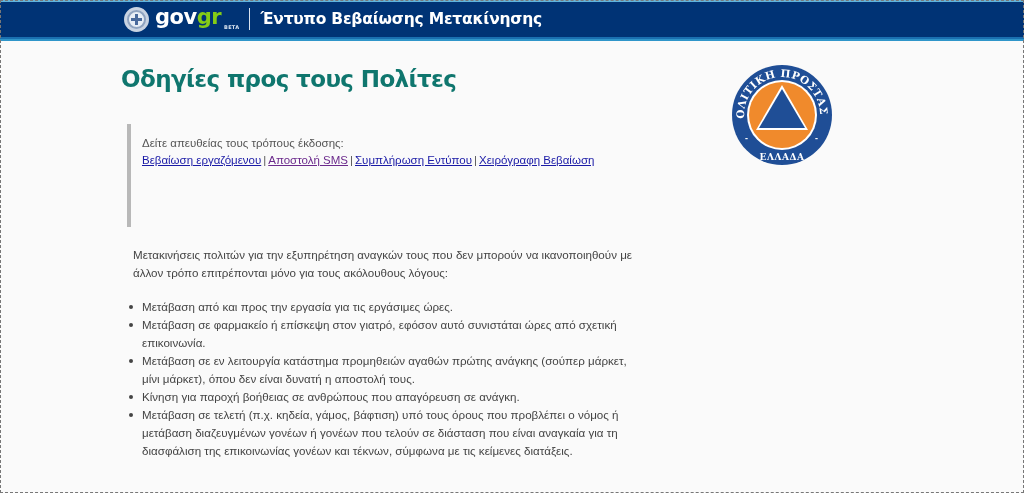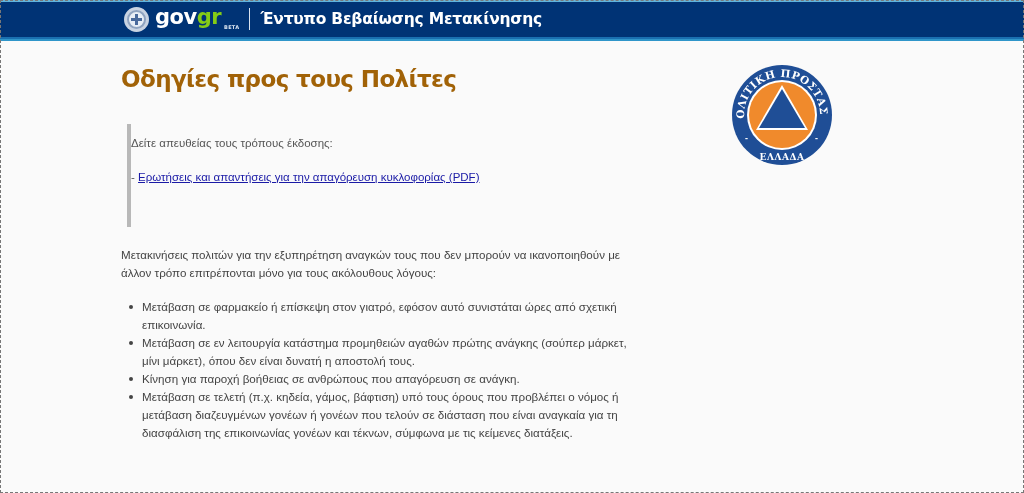--- a/index.html
+++ b/index.html
@@ -69,38 +69,38 @@
       font-family: "DejaVu Sans", sans-serif;
       font-size: 15.5px; font-weight: bold; color: #fff;
       letter-spacing: -0.2px;
     }
     .main {
       position: absolute; left: 121px; top: 0; width: 520px;
     }
     .page-title {
       position: absolute; left: 0; top: 66px;
       font-family: "DejaVu Sans", sans-serif;
-      font-weight: bold; font-size: 23px; color: #a16207;
+      font-weight: bold; font-size: 23px; color: #0f766e;
       letter-spacing: -0.6px;
       white-space: nowrap;
     }
     .callout {
       position: absolute; left: 6px; top: 124px; width: 500px; height: 103px;
       border-left: 4px solid #b8b8b8;
-      padding-top: 11px;
+      padding-left: 11px; padding-top: 11px;
       font-size: 11.5px; line-height: 17px;
     }
     .callout .intro { color: #555; }
     .callout a { color: #1a1aa6; text-decoration: underline; }
     .callout a.visited { color: #6b2a8c; }
     .sep { color: #555; margin: 0 2px; }
     .callout .gap { height: 17px; }
     .dash { color: #555; }
     .para {
-      position: absolute; left: 0; top: 246px; width: 520px;
+      position: absolute; left: 12px; top: 246px; width: 520px;
       font-size: 11.6px; line-height: 18px; color: #444;
     }
     ul.reasons {
       position: absolute; left: 0; top: 298px; width: 520px;
       list-style: none;
       font-size: 11.6px; line-height: 18px; color: #444;
     }
     ul.reasons li {
       position: relative; padding-left: 21px;
     }
@@ -126,29 +126,30 @@
     <div class="divider"></div>
     <a class="site-title">Έντυπο Βεβαίωσης Μετακίνησης</a>
   </div>
 </header>
 
 <main class="main">
   <h1 class="page-title">Οδηγίες προς τους Πολίτες</h1>
 
   <div class="callout">
     <div class="intro">Δείτε απευθείας τους τρόπους έκδοσης:</div>
+    <div>
+      <a href="#">Βεβαίωση εργαζόμενου</a><span class="sep">|</span><a href="#" class="visited">Αποστολή SMS</a><span class="sep">|</span><a href="#">Συμπλήρωση Εντύπου</a><span class="sep">|</span><a href="#">Χειρόγραφη Βεβαίωση</a>
+    </div>
     <div class="gap"></div>
-    <div>
-      <span class="dash">-</span> <a href="#">Ερωτήσεις και απαντήσεις για την απαγόρευση κυκλοφορίας (PDF)</a>
-    </div>
   </div>
 
   <p class="para">Μετακινήσεις πολιτών για την εξυπηρέτηση αναγκών τους που δεν μπορούν να ικανοποιηθούν με άλλον τρόπο επιτρέπονται μόνο για τους ακόλουθους λόγους:</p>
 
   <ul class="reasons">
+    <li>Μετάβαση από και προς την εργασία για τις εργάσιμες ώρες.</li>
     <li>Μετάβαση σε φαρμακείο ή επίσκεψη στον γιατρό, εφόσον αυτό συνιστάται ώρες από σχετική επικοινωνία.</li>
     <li>Μετάβαση σε εν λειτουργία κατάστημα προμηθειών αγαθών πρώτης ανάγκης (σούπερ μάρκετ, μίνι μάρκετ), όπου δεν είναι δυνατή η αποστολή τους.</li>
     <li>Κίνηση για παροχή βοήθειας σε ανθρώπους που απαγόρευση σε ανάγκη.</li>
     <li>Μετάβαση σε τελετή (π.χ. κηδεία, γάμος, βάφτιση) υπό τους όρους που προβλέπει ο νόμος ή μετάβαση διαζευγμένων γονέων ή γονέων που τελούν σε διάσταση που είναι αναγκαία για τη διασφάλιση της επικοινωνίας γονέων και τέκνων, σύμφωνα με τις κείμενες διατάξεις.</li>
   </ul>
 </main>
 
 <div class="civil-logo">
   <svg width="102" height="102" viewBox="0 0 102 102">
     <defs>

